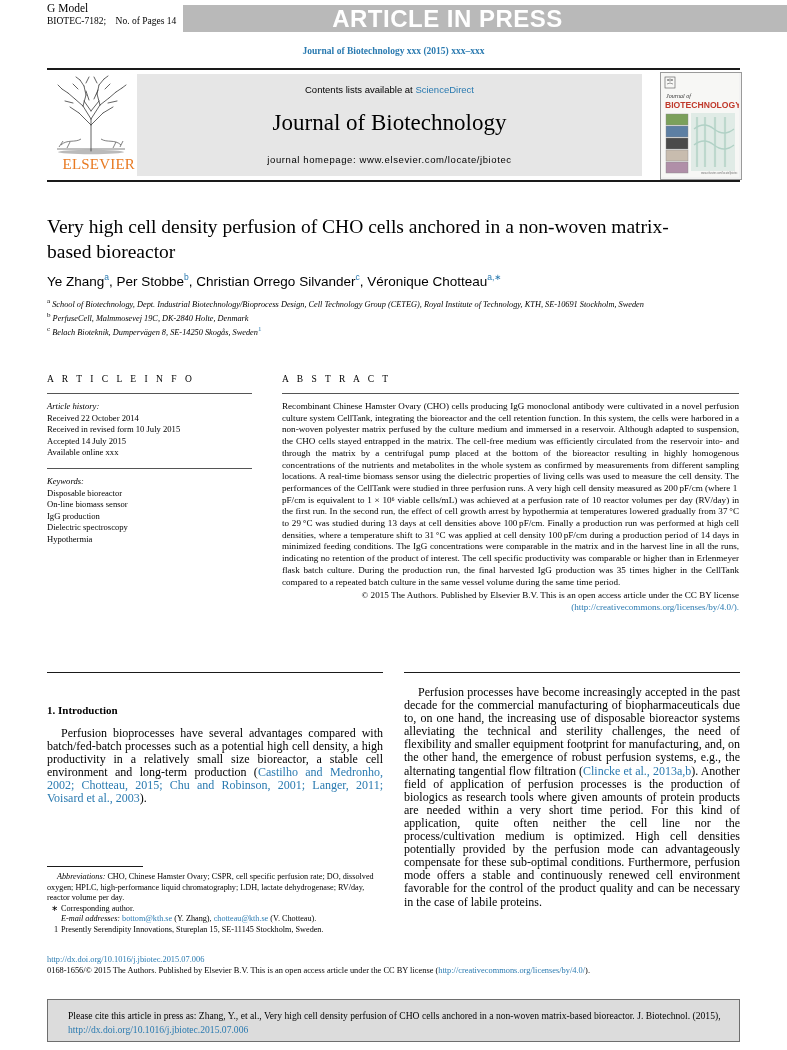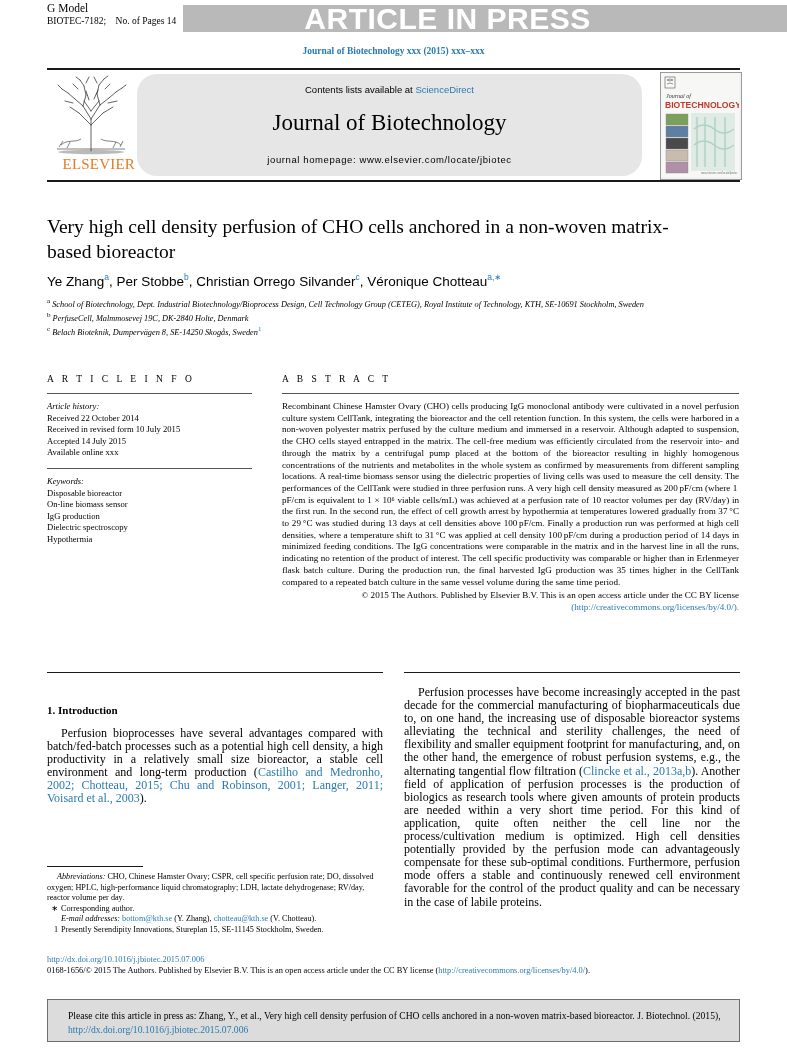--- a/index.html
+++ b/index.html
@@ -52,21 +52,21 @@
     height: 27px;
     background: #b9b9b9;
   }
   .aip-text {
     position: absolute;
     left: 0; top: 0;
     width: 604px;
     text-align: center;
     color: #ffffff;
     font-family: "Liberation Sans", sans-serif;
-    font-size: 30px;
+    font-size: 24px;
     font-weight: 700;
     letter-spacing: 0.5px;
     line-height: 27px;
     padding-right: 75px;
     box-sizing: border-box;
   }
 
   .journal-ref {
     position: absolute;
     left: 0; top: 46px;
@@ -105,21 +105,20 @@
     font-size: 15px;
     letter-spacing: 0.2px;
     font-weight: 400;
   }
   .masthead-center {
     position: absolute;
     left: 90px; top: 4px;
     width: 505px;
     height: 102px;
     background: #e6e6e6;
-    border-radius: 20px;
   }
   .contents-line {
     position: absolute;
     left: 0; top: 10px;
     width: 505px;
     text-align: center;
     font-size: 9.5px;
     font-family: "Liberation Sans", sans-serif;
   }
   .contents-line .sd { color: #2a7ab0; }

